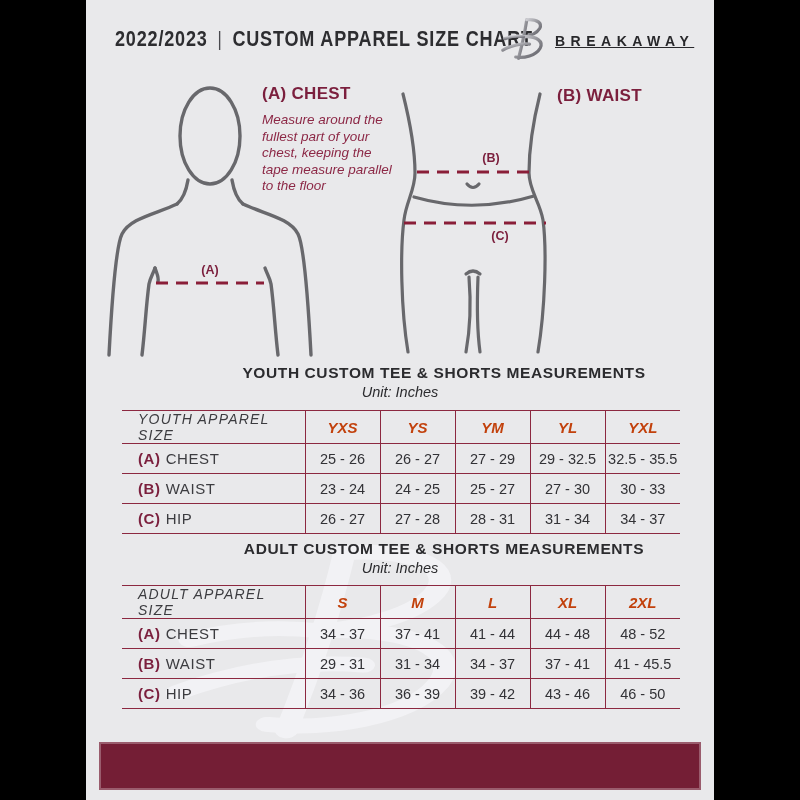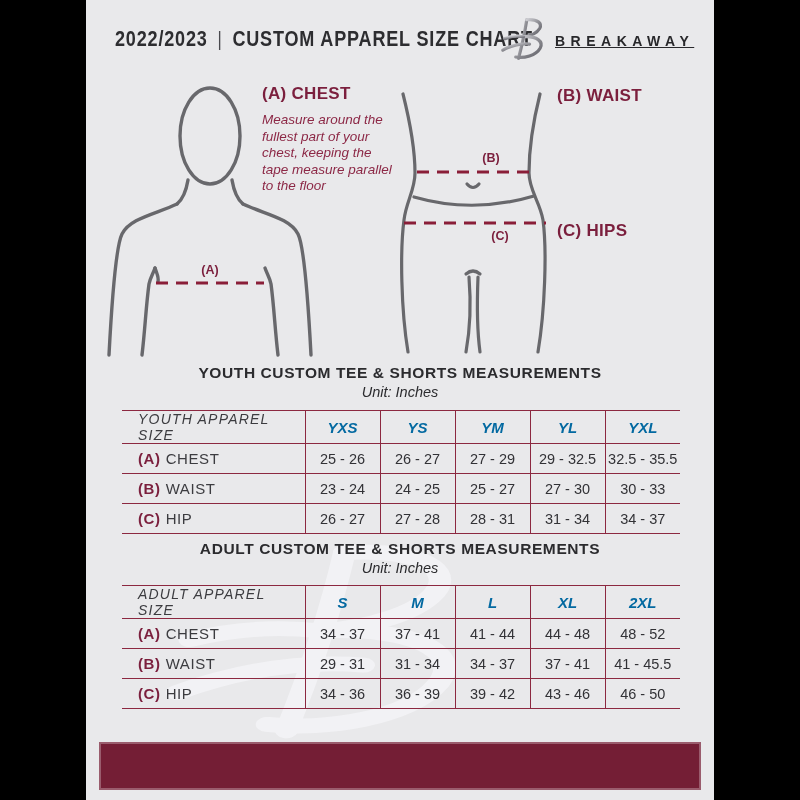--- a/index.html
+++ b/index.html
@@ -32,21 +32,21 @@
   }
   .i-chest{left:176px;top:84px;width:155px;}
   .i-waist{left:471px;top:86px;width:157px;}
   .i-hips{left:471px;top:221px;width:157px;}
   .fig{position:absolute;}
   .fig-left{left:18px;top:78px;}
   .fig-mid{left:304px;top:80px;}
   
   .sect-title{
     position:absolute;left:0;width:628px;text-align:center;font-weight:700;
-    font-size:15.5px;letter-spacing:.6px;color:#2B2B2E;
+    font-size:15.5px;letter-spacing:.6px;color:#2B2B2E;padding-left:44px;
   }
   .sect-unit{
     position:absolute;left:0;width:628px;text-align:center;font-style:italic;
     font-size:14.5px;color:#2B2B2E;
   }
   
   .size-table{
     position:absolute;left:36px;width:558px;border-collapse:collapse;
     table-layout:fixed;background:transparent;
   }
@@ -56,21 +56,21 @@
     border-top:1.5px solid #8C2840;border-bottom:1.5px solid #8C2840;
     padding:0;text-align:center;background:transparent;
   }
   .size-table th+th,.size-table td+td{border-left:1.5px solid #8C2840;}
   .size-table thead tr{height:32px;font-style:italic;}
   .size-table tbody tr{height:30px;}
   .size-table th.lbl{
     text-align:left;padding-left:16px;font-weight:400;font-size:14px;
     letter-spacing:1.2px;color:#3C3C40;
   }
-  .size-table th.sz{font-weight:700;font-size:15px;color:#0369a1;}
+  .size-table th.sz{font-weight:700;font-size:15px;color:#c2410c;}
   .size-table td.lbl{
     text-align:left;padding-left:16px;font-size:15px;color:#3C3C40;
     letter-spacing:.6px;
   }
   .size-table td.lbl .pfx{font-weight:700;color:#7B1F3D;margin-right:5px;}
   .size-table td.val{font-size:14.5px;color:#323236;}
   .t-youth{top:410px;}
   .t-adult{top:585px;}
   .y-title{top:364px;} .y-unit{top:384px;}
   .a-title{top:540px;} .a-unit{top:560px;}
@@ -160,21 +160,20 @@
       <div class="instr-b">Measure around the
 fullest part of your
 chest, keeping the
 tape measure parallel
 to the floor</div>
     </div>
     <div class="instr i-waist">
       <div class="instr-h">(B) WAIST</div>
     </div>
     <div class="instr i-hips">
-      <div class="instr-h">(C) HIPS</div>
     </div>
 
     <div class="sect-title y-title">YOUTH CUSTOM TEE &amp; SHORTS MEASUREMENTS</div>
     <div class="sect-unit y-unit">Unit: Inches</div>
 
     <table class="size-table t-youth">
       <colgroup>
           <col class="c-lbl">
           <col class="c-val">
           <col class="c-val">

